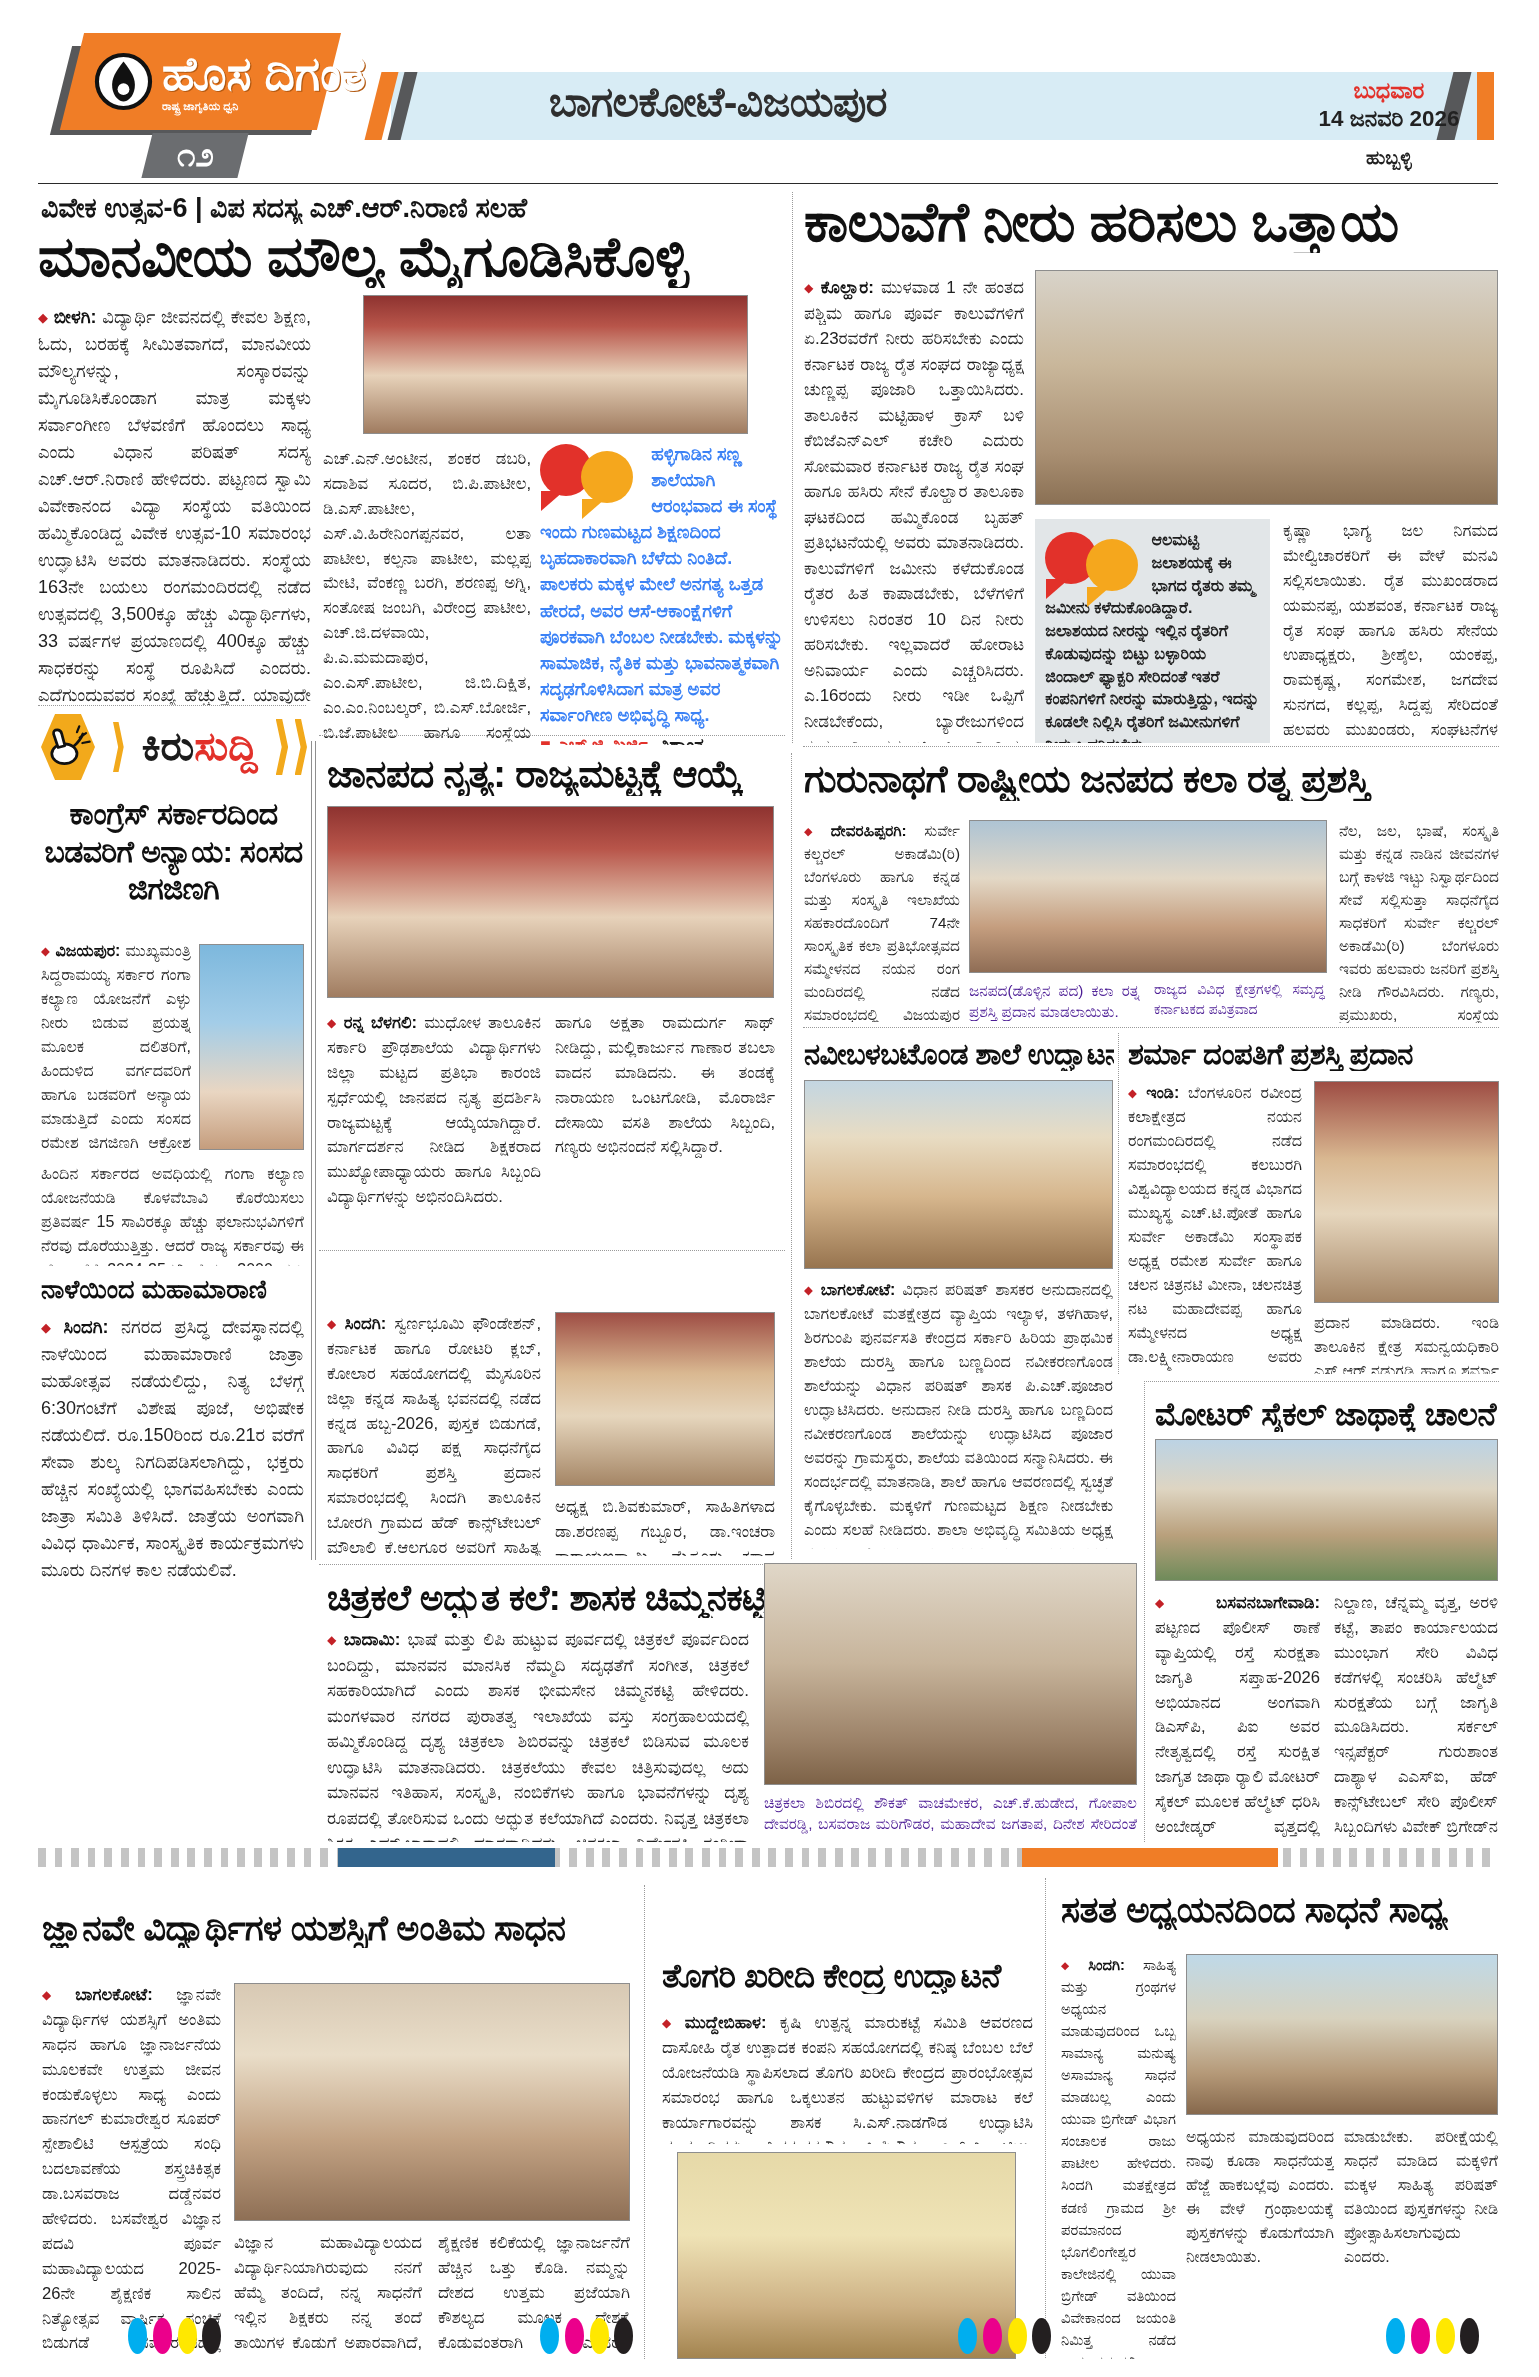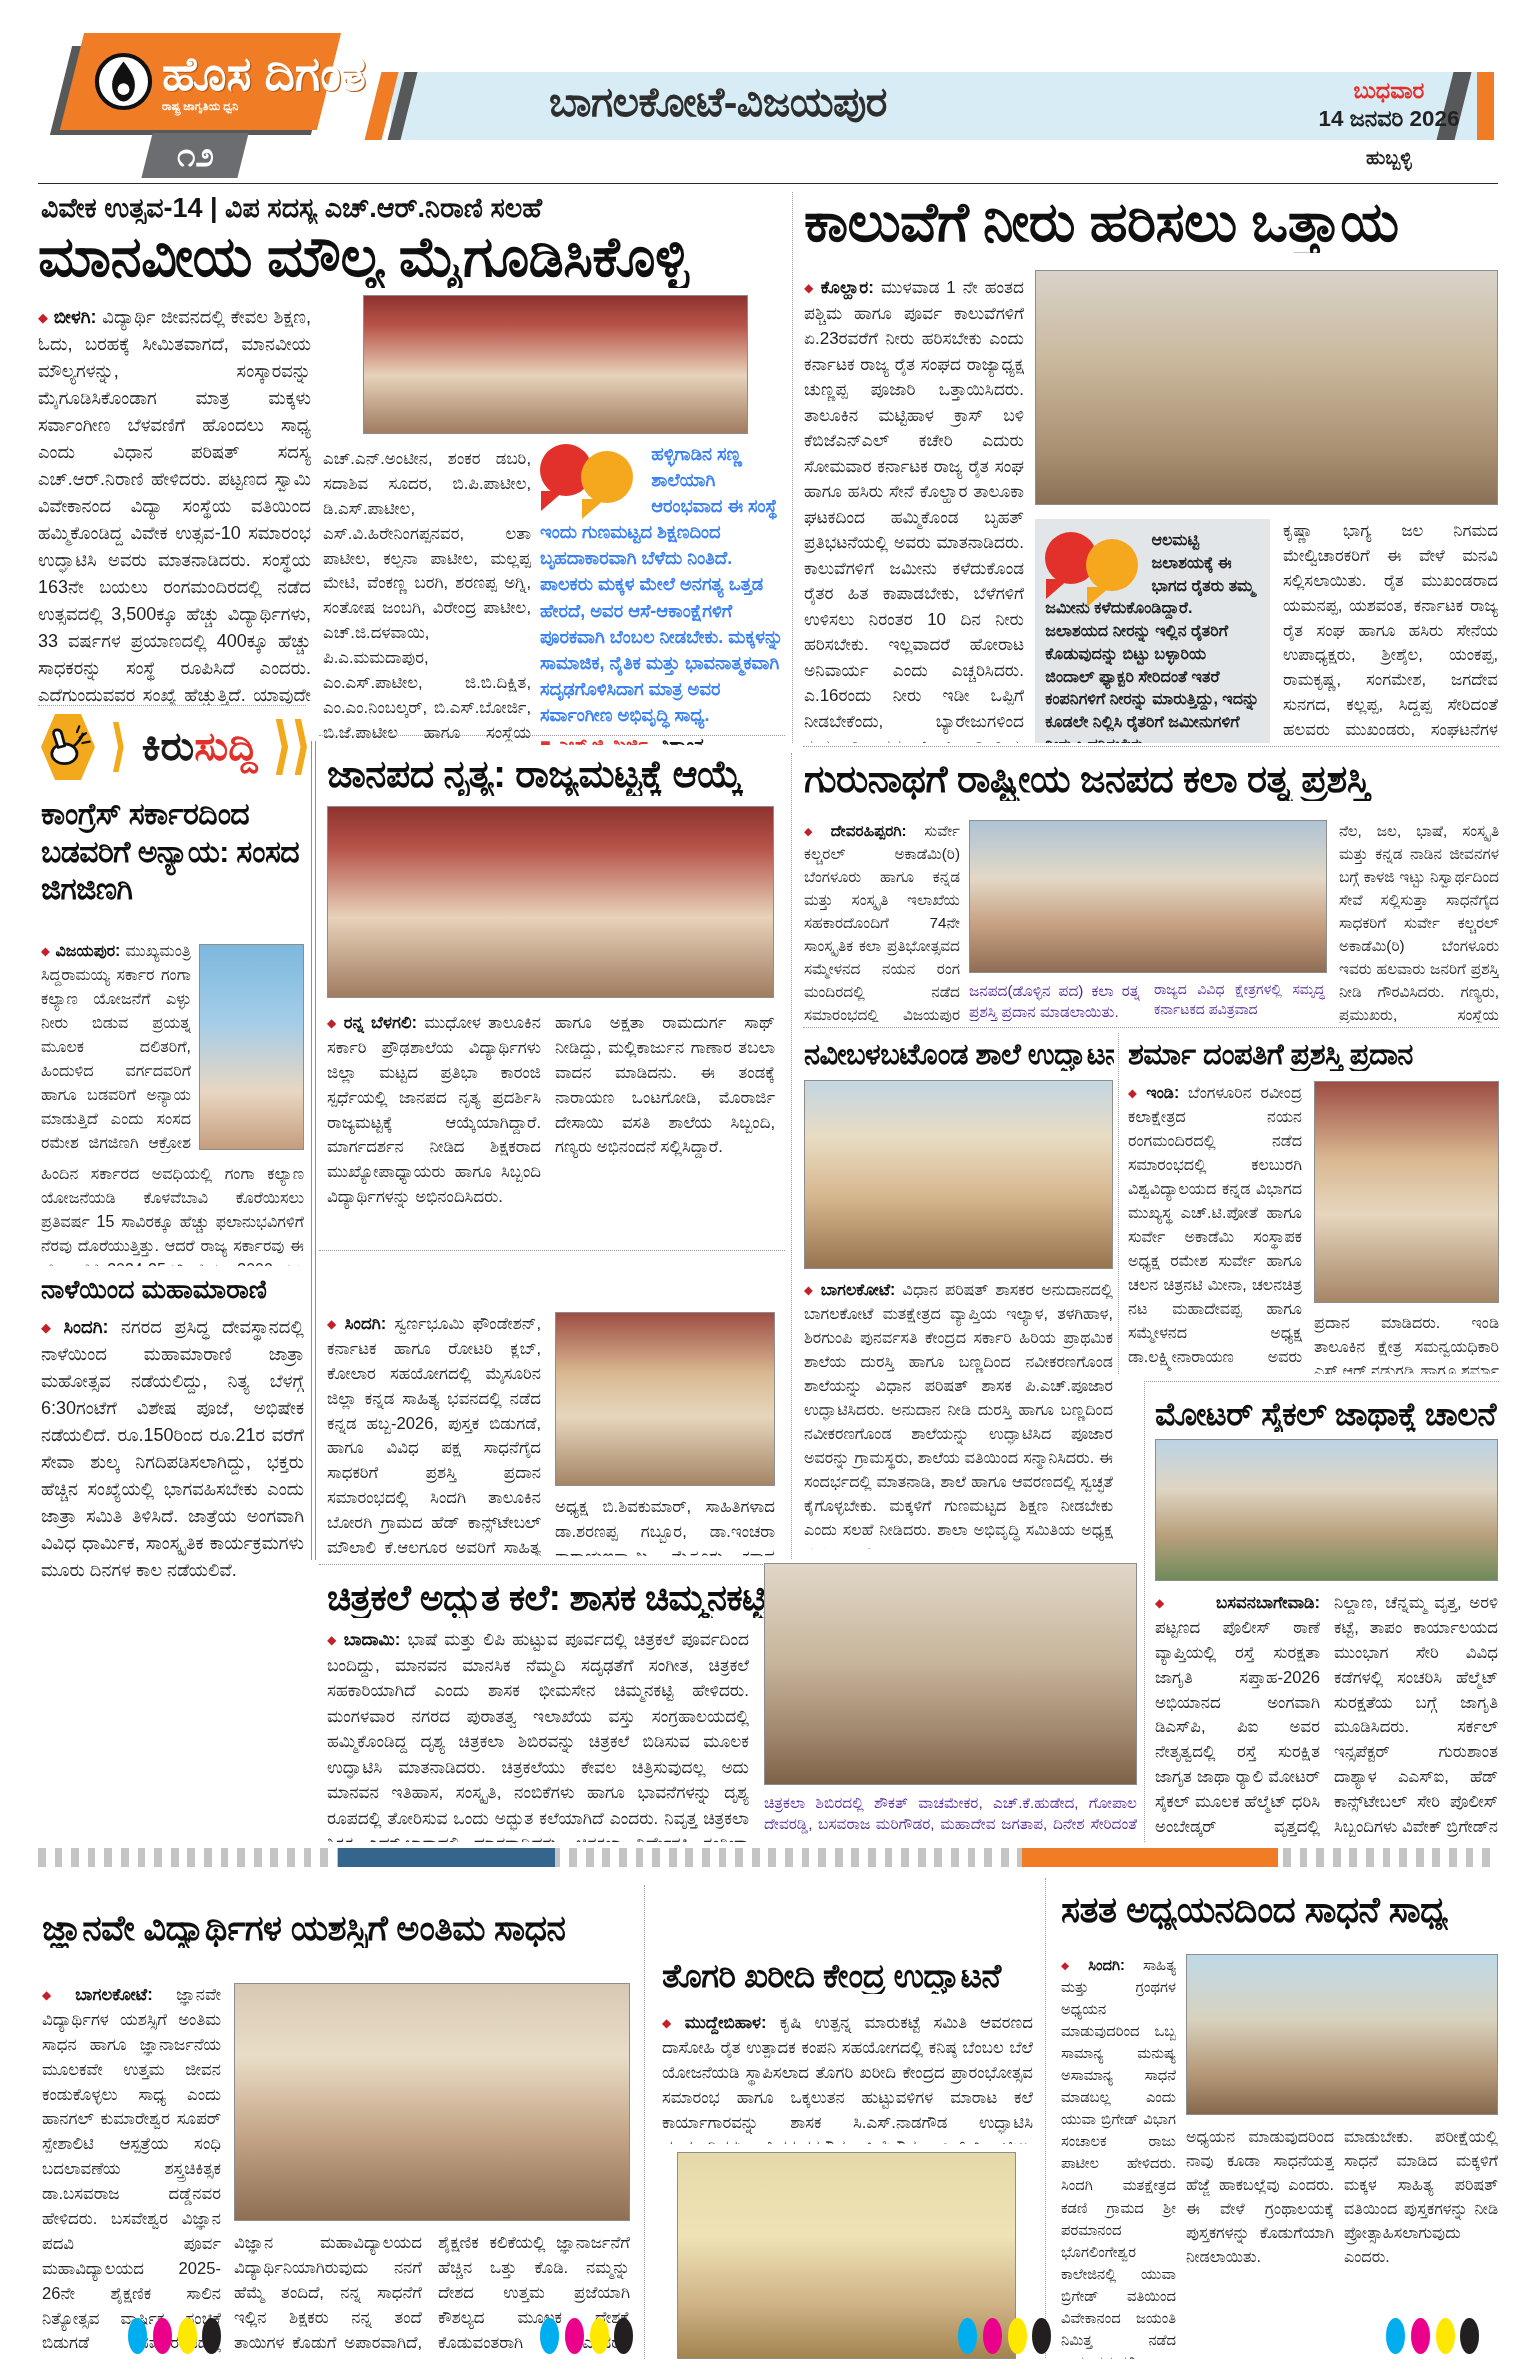--- a/index.html
+++ b/index.html
@@ -76,21 +76,21 @@
   <div class="abs skew" style="left:373px;top:72px;width:16.6px;height:68px;background:#f07d26"></div>
   <div class="abs skew" style="left:396px;top:72px;width:12.8px;height:68px;background:#57585a"></div>
   <div class="abs skew" style="left:1445px;top:72px;width:18px;height:68px;background:#57585a"></div>
   <div class="abs" style="left:1477px;top:72px;width:16.6px;height:68px;background:#f07d26"></div>
   <div class="abs" style="left:549px;top:79px;width:626px;text-align:left;font-size:41px;font-weight:900;color:#2e2e2e;letter-spacing:-0.6px">ಬಾಗಲಕೋಟೆ-ವಿಜಯಪುರ</div>
   <div class="abs" style="left:1315px;top:78px;width:148px;text-align:center;font-size:22.4px;font-weight:900;color:#e2312a">ಬುಧವಾರ</div>
   <div class="abs" style="left:1315px;top:106px;width:148px;text-align:center;font-size:22.4px;font-weight:700;color:#222">14 ಜನವರಿ 2026</div>
   <div class="abs" style="left:1315px;top:147px;width:148px;text-align:center;font-size:19px;font-weight:800;color:#222">ಹುಬ್ಬಳ್ಳಿ</div>
   <div class="rule" style="left:38px;top:183px;width:1460px;height:1.3px"></div>
 
-  <div class="kick" style="left:41px;top:193px;width:748px;font-size:27px">ವಿವೇಕ ಉತ್ಸವ-14 | ವಿಪ ಸದಸ್ಯ ಎಚ್.ಆರ್.ನಿರಾಣಿ ಸಲಹೆ</div>
+  <div class="kick" style="left:41px;top:193px;width:748px;font-size:27px">ವಿವೇಕ ಉತ್ಸವ-6 | ವಿಪ ಸದಸ್ಯ ಎಚ್.ಆರ್.ನಿರಾಣಿ ಸಲಹೆ</div>
   <div class="h" style="left:38px;top:226px;width:751px;font-size:56px">ಮಾನವೀಯ ಮೌಲ್ಯ ಮೈಗೂಡಿಸಿಕೊಳ್ಳಿ</div>
   <div class="bt" style="left:38px;top:304px;width:273px;height:401px;font-size:18px">
     <span class="diamond"></span><span class="loc">ಬೀಳಗಿ:</span>
     <span>ವಿದ್ಯಾರ್ಥಿ ಜೀವನದಲ್ಲಿ ಕೇವಲ ಶಿಕ್ಷಣ, ಓದು, ಬರಹಕ್ಕೆ ಸೀಮಿತವಾಗದೆ, ಮಾನವೀಯ ಮೌಲ್ಯಗಳನ್ನು, ಸಂಸ್ಕಾರವನ್ನು ಮೈಗೂಡಿಸಿಕೊಂಡಾಗ ಮಾತ್ರ ಮಕ್ಕಳು ಸರ್ವಾಂಗೀಣ ಬೆಳವಣಿಗೆ ಹೊಂದಲು ಸಾಧ್ಯ ಎಂದು ವಿಧಾನ ಪರಿಷತ್ ಸದಸ್ಯ ಎಚ್.ಆರ್.ನಿರಾಣಿ ಹೇಳಿದರು. ಪಟ್ಟಣದ ಸ್ವಾಮಿ ವಿವೇಕಾನಂದ ವಿದ್ಯಾ ಸಂಸ್ಥೆಯ ವತಿಯಿಂದ ಹಮ್ಮಿಕೊಂಡಿದ್ದ ವಿವೇಕ ಉತ್ಸವ-10 ಸಮಾರಂಭ ಉದ್ಘಾಟಿಸಿ ಅವರು ಮಾತನಾಡಿದರು. ಸಂಸ್ಥೆಯ 163ನೇ ಬಯಲು ರಂಗಮಂದಿರದಲ್ಲಿ ನಡೆದ ಉತ್ಸವದಲ್ಲಿ 3,500ಕ್ಕೂ ಹೆಚ್ಚು ವಿದ್ಯಾರ್ಥಿಗಳು, 33 ವರ್ಷಗಳ ಪ್ರಯಾಣದಲ್ಲಿ 400ಕ್ಕೂ ಹೆಚ್ಚು ಸಾಧಕರನ್ನು ಸಂಸ್ಥೆ ರೂಪಿಸಿದೆ ಎಂದರು. ಎದೆಗುಂದುವವರ ಸಂಖ್ಯೆ ಹೆಚ್ಚುತ್ತಿದೆ. ಯಾವುದೇ ಕೆಲಸವನ್ನು ಪೂರ್ವ ಯೋಜಿತವಾಗಿ ಮಾಡಿದರೆ ಗುರಿ ಮುಟ್ಟುವುದು ಸುಲಭ. ಅತಿಯಾದ ಒತ್ತಡ ಮತ್ತು ಆತಂಕ ಕಾರ್ಯಕ್ಷಮತೆ ಕುಂಠಿತಗೊಳಿಸುವುದಲ್ಲದೆ, ಆರೋಗ್ಯದ ಮೇಲೂ ದುಷ್ಪರಿಣಾಮ ಬೀರುತ್ತದೆ. ಹೀಗಾಗಿ ಬಾಹ್ಯ ಸೌಂದರ್ಯಕ್ಕಿಂತ ಮಾನಸಿಕ ಸೌಂದರ್ಯಕ್ಕೆ ಒತ್ತು ನೀಡಬೇಕು ಎಂದರು.</span>
   </div>
   <div class="photo ph-red" style="left:363px;top:295px;width:385px;height:139px"></div>
   <div class="bt" style="left:323px;top:447px;width:208px;height:295px;font-size:16.6px">ಎಚ್.ಎನ್.ಅಂಟೀನ, ಶಂಕರ ಡಬರಿ, ಸದಾಶಿವ ಸೂದರ, ಬಿ.ಪಿ.ಪಾಟೀಲ, ಡಿ.ಎಸ್.ಪಾಟೀಲ, ಎಸ್.ವಿ.ಹಿರೇನಿಂಗಪ್ಪನವರ, ಲತಾ ಪಾಟೀಲ, ಕಲ್ಪನಾ ಪಾಟೀಲ, ಮಲ್ಲಪ್ಪ ಮೇಟಿ, ವೆಂಕಣ್ಣ ಬರಗಿ, ಶರಣಪ್ಪ ಅಗ್ನಿ, ಸಂತೋಷ ಜಂಬಗಿ, ವಿರೇಂದ್ರ ಪಾಟೀಲ, ಎಚ್.ಜಿ.ದಳವಾಯಿ, ಪಿ.ಎ.ಮಮದಾಪುರ, ಎಂ.ಎಸ್.ಪಾಟೀಲ, ಜಿ.ಬಿ.ದಿಕ್ಷಿತ, ಎಂ.ಎಂ.ನಿಂಬಲ್ಕರ್, ಬಿ.ಎಸ್.ಬೋರ್ಜಿ, ಬಿ.ಜೆ.ಪಾಟೀಲ ಹಾಗೂ ಸಂಸ್ಥೆಯ ಸಿಬ್ಬಂದಿ, ವಿದ್ಯಾರ್ಥಿಗಳು ಇದ್ದರು.</div>
   <div class="abs" style="left:540px;top:441px;width:248px;height:304px;overflow:hidden">
     <span class="qm">
         <i class="q-red"></i>
@@ -136,21 +136,21 @@
               <path d="M80 16 l5 -13"></path>
           </g>
         </svg>
       </span>
     </span>
     <span class="chev" style="width:19px;height:50px"></span>
     <span class="kiru-word"><span>ಕಿರು</span><span class="kiru-red">ಸುದ್ದಿ</span></span>
     <span class="chev" style="width:22px;height:56px"></span>
     <span class="chev" style="width:22px;height:56px;margin-left:-11.5px"></span>
   </div>
-  <div class="h wrap" style="left:41px;top:795px;width:265px;font-size:30px;text-align:left;line-height:1.25;height:128px">ಕಾಂಗ್ರೆಸ್ ಸರ್ಕಾರದಿಂದ ಬಡವರಿಗೆ ಅನ್ಯಾಯ: ಸಂಸದ ಜಿಗಜಿಣಗಿ</div>
+  <div class="h wrap" style="left:41px;top:795px;width:265px;font-size:30px;text-align:center;line-height:1.25;height:128px">ಕಾಂಗ್ರೆಸ್ ಸರ್ಕಾರದಿಂದ ಬಡವರಿಗೆ ಅನ್ಯಾಯ: ಸಂಸದ ಜಿಗಜಿಣಗಿ</div>
   <div class="bt" style="left:41px;top:939px;width:150px;height:214px;font-size:16px">
     <span class="diamond"></span><span class="loc">ವಿಜಯಪುರ:</span>
     <span>ಮುಖ್ಯಮಂತ್ರಿ ಸಿದ್ದರಾಮಯ್ಯ ಸರ್ಕಾರ ಗಂಗಾ ಕಲ್ಯಾಣ ಯೋಜನೆಗೆ ಎಳ್ಳು ನೀರು ಬಿಡುವ ಪ್ರಯತ್ನ ಮೂಲಕ ದಲಿತರಿಗೆ, ಹಿಂದುಳಿದ ವರ್ಗದವರಿಗೆ ಹಾಗೂ ಬಡವರಿಗೆ ಅನ್ಯಾಯ ಮಾಡುತ್ತಿದೆ ಎಂದು ಸಂಸದ ರಮೇಶ ಜಿಗಜಿಣಗಿ ಆಕ್ರೋಶ ವ್ಯಕ್ತಪಡಿಸಿದ್ದಾರೆ. ಈ ಕುರಿತು ಪ್ರಕಟಣೆ ನೀಡಿದ ಅವರು,</span>
   </div>
   <div class="photo ph-portrait" style="left:199px;top:944px;width:105px;height:206px"></div>
   <div class="bt" style="left:41px;top:1162px;width:263px;height:104px;font-size:16px">ಹಿಂದಿನ ಸರ್ಕಾರದ ಅವಧಿಯಲ್ಲಿ ಗಂಗಾ ಕಲ್ಯಾಣ ಯೋಜನೆಯಡಿ ಕೊಳವೆಬಾವಿ ಕೊರೆಯಿಸಲು ಪ್ರತಿವರ್ಷ 15 ಸಾವಿರಕ್ಕೂ ಹೆಚ್ಚು ಫಲಾನುಭವಿಗಳಿಗೆ ನೆರವು ದೊರೆಯುತ್ತಿತ್ತು. ಆದರೆ ರಾಜ್ಯ ಸರ್ಕಾರವು ಈ ಯೋಜನೆಗೆ 2024-25ರಲ್ಲಿ ಕೇವಲ 3000 ಗುರಿ ನಿಗದಿಪಡಿಸಿ ಬೋರ್‌ವೆಲ್ ಕೊರೆಯಿಸದೆ, ಇದರ ಪ್ರಮಾಣ ವರ್ಷದಿಂದ ವರ್ಷಕ್ಕೆ ಇಳಿಕೆ ಮಾಡಿ ಬಡವರಿಗೆ ಅನ್ಯಾಯ ಮಾಡಿದೆ ಎಂದು ದೂರಿದ್ದಾರೆ.</div>
   <div class="subhead" style="left:41px;top:1275px;width:263px;font-size:25.6px">ನಾಳೆಯಿಂದ ಮಹಾಮಾರಾಣಿ</div>
   <div class="bt" style="left:41px;top:1314px;width:263px;height:519px;font-size:18px">
     <span class="diamond"></span><span class="loc">ಸಿಂದಗಿ:</span>
     <span>ನಗರದ ಪ್ರಸಿದ್ಧ ದೇವಸ್ಥಾನದಲ್ಲಿ ನಾಳೆಯಿಂದ ಮಹಾಮಾರಾಣಿ ಜಾತ್ರಾ ಮಹೋತ್ಸವ ನಡೆಯಲಿದ್ದು, ನಿತ್ಯ ಬೆಳಗ್ಗೆ 6:30ಗಂಟೆಗೆ ವಿಶೇಷ ಪೂಜೆ, ಅಭಿಷೇಕ ನಡೆಯಲಿದೆ. ರೂ.150ರಿಂದ ರೂ.21ರ ವರೆಗೆ ಸೇವಾ ಶುಲ್ಕ ನಿಗದಿಪಡಿಸಲಾಗಿದ್ದು, ಭಕ್ತರು ಹೆಚ್ಚಿನ ಸಂಖ್ಯೆಯಲ್ಲಿ ಭಾಗವಹಿಸಬೇಕು ಎಂದು ಜಾತ್ರಾ ಸಮಿತಿ ತಿಳಿಸಿದೆ. ಜಾತ್ರೆಯ ಅಂಗವಾಗಿ ವಿವಿಧ ಧಾರ್ಮಿಕ, ಸಾಂಸ್ಕೃತಿಕ ಕಾರ್ಯಕ್ರಮಗಳು ಮೂರು ದಿನಗಳ ಕಾಲ ನಡೆಯಲಿವೆ.</span>

